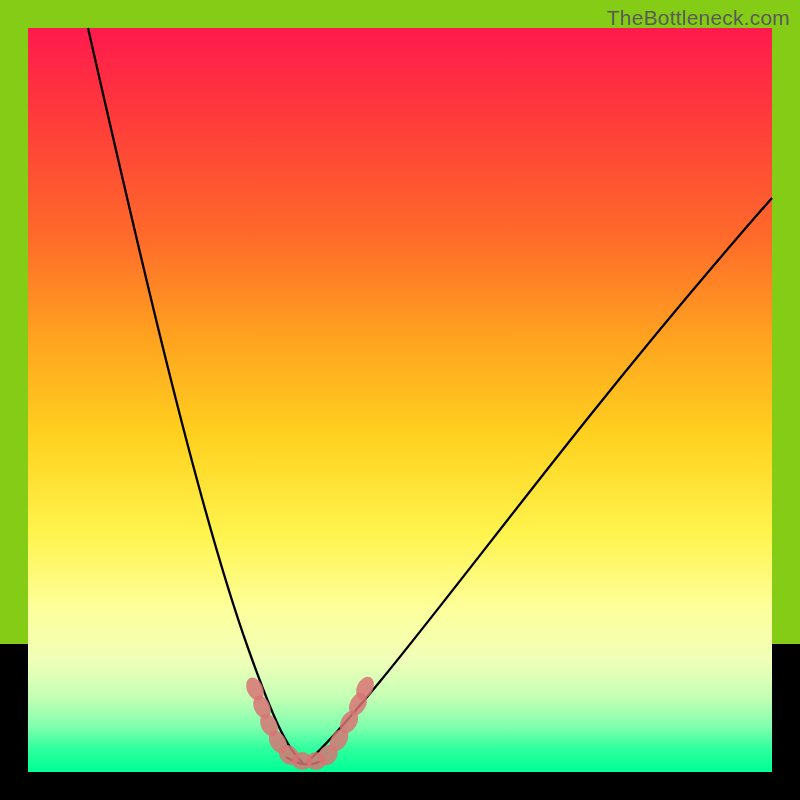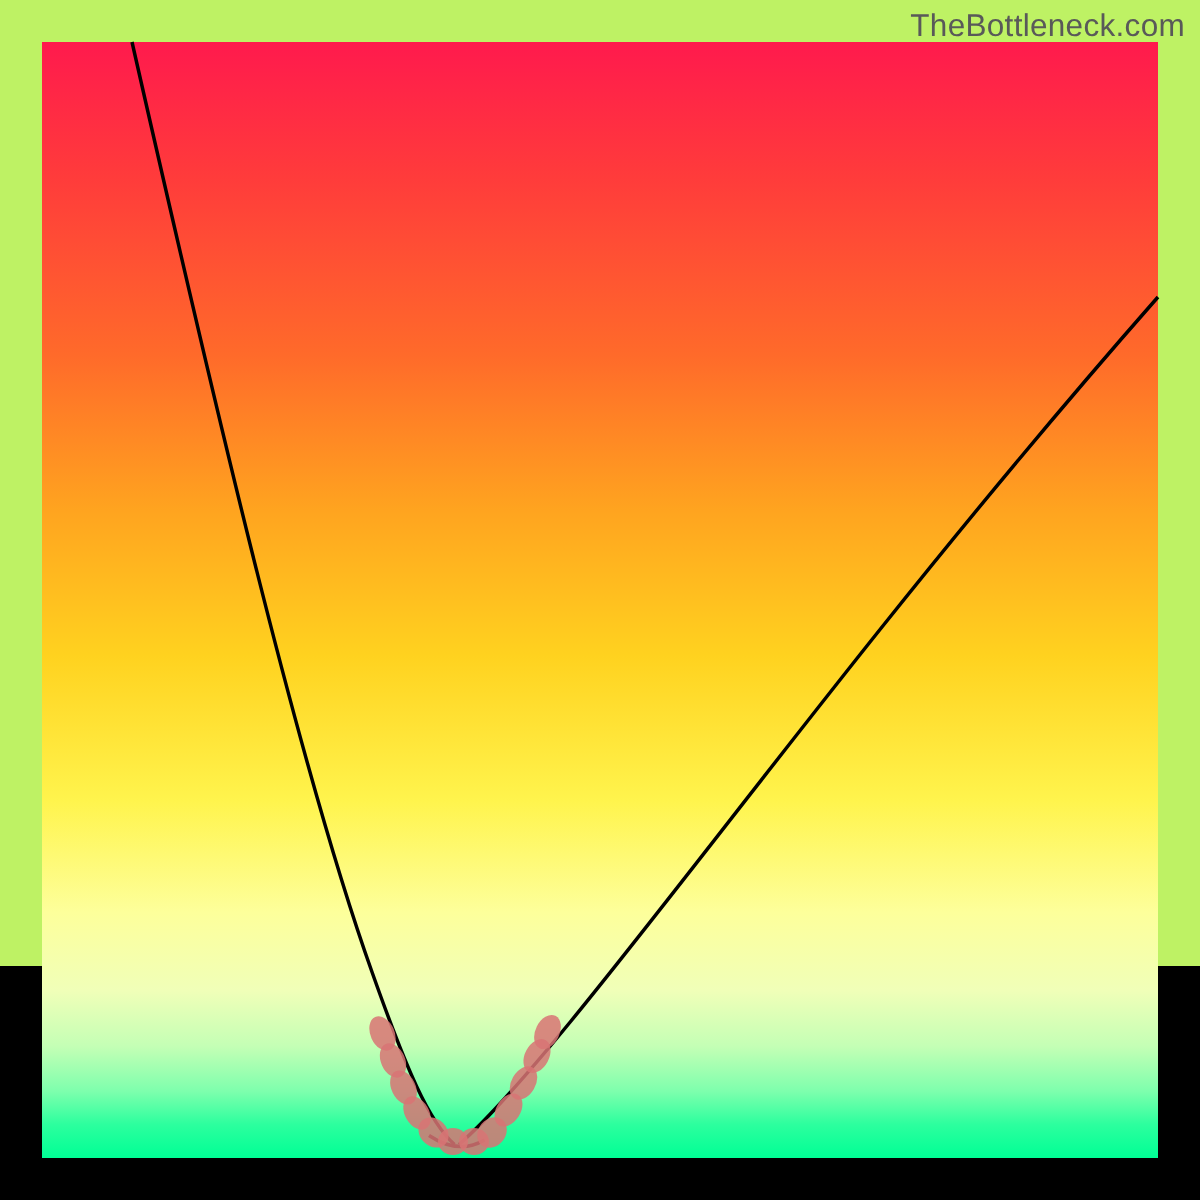--- a/index.html
+++ b/index.html
@@ -9,21 +9,21 @@
     height: 800px;
     background: #000;
     font-family: Arial, sans-serif;
   }
   .frame {
     position: absolute;
     left: 0;
     top: 0;
     width: 800px;
     height: 644px;
-    background: #bef264;
+    background: #84cc16;
   }
   .plot-area {
     position: absolute;
     left: 28px;
     top: 28px;
     width: 744px;
     height: 744px;
     background: linear-gradient(to bottom,
       #ff1a4d 0%,
       #ff3b3b 12%,

